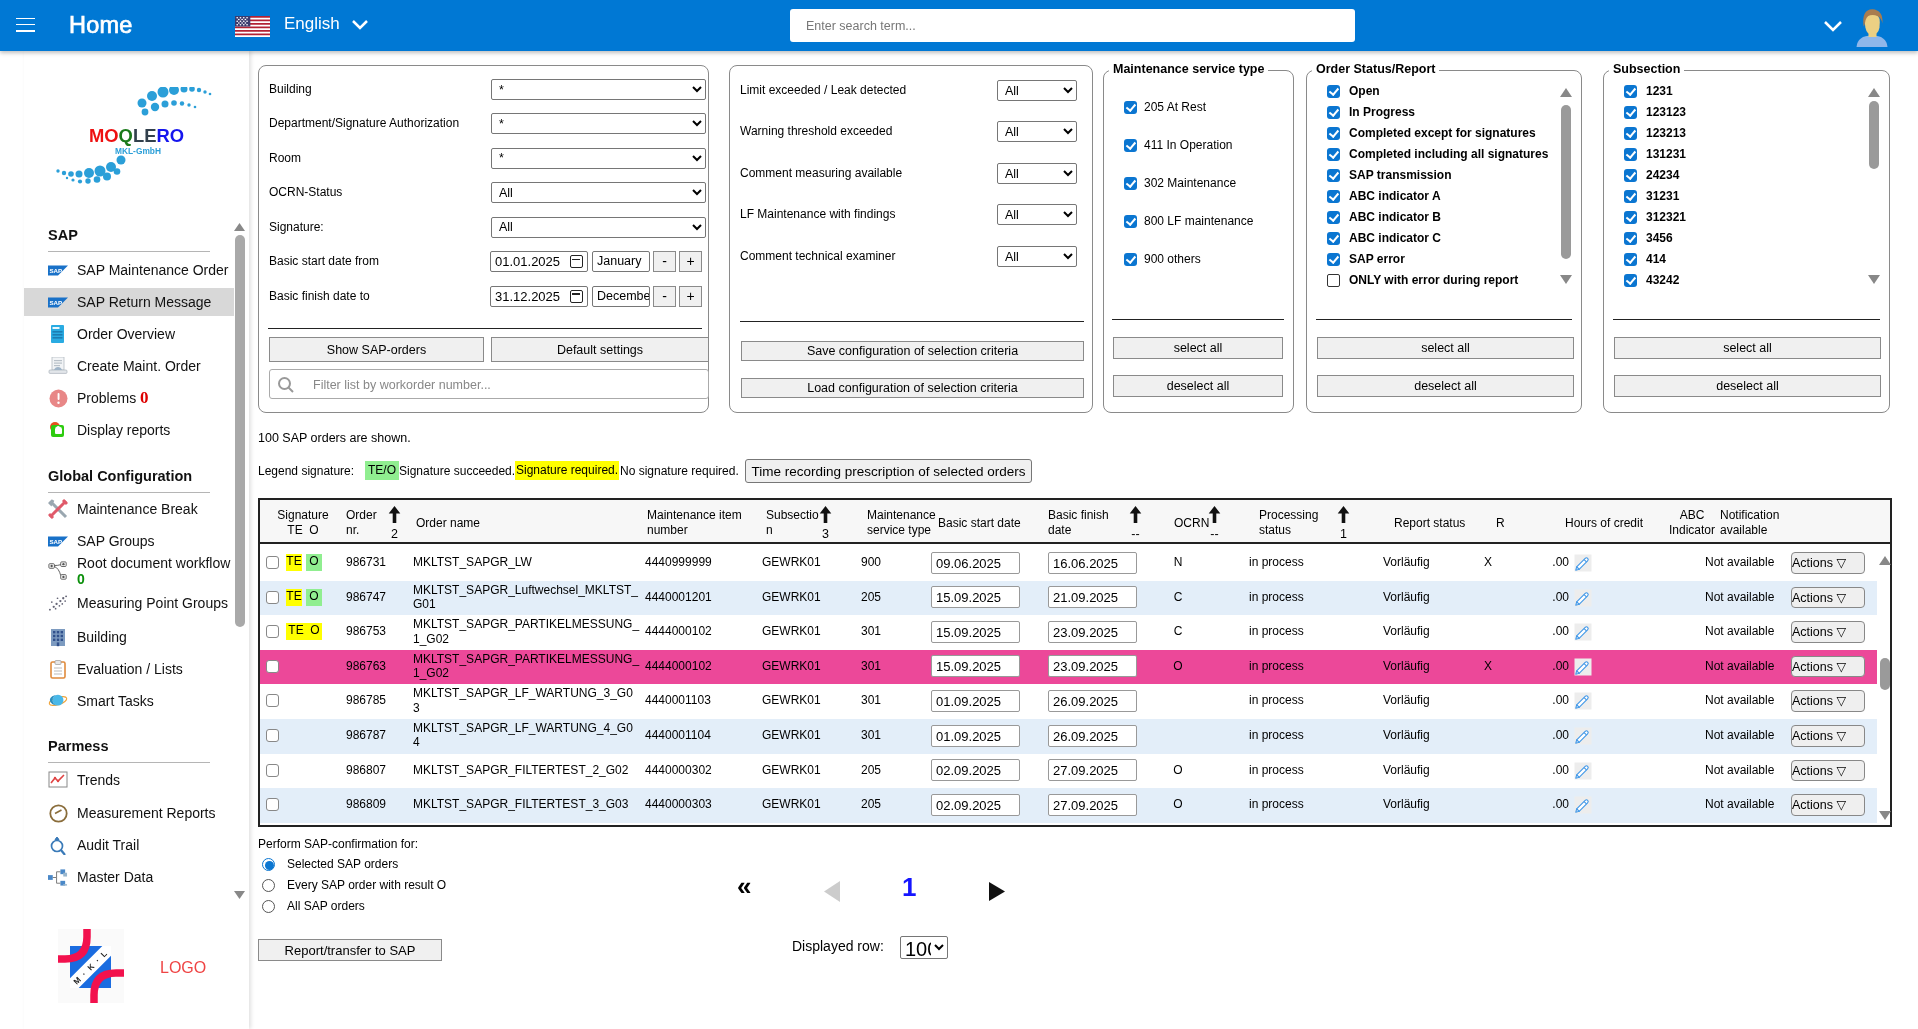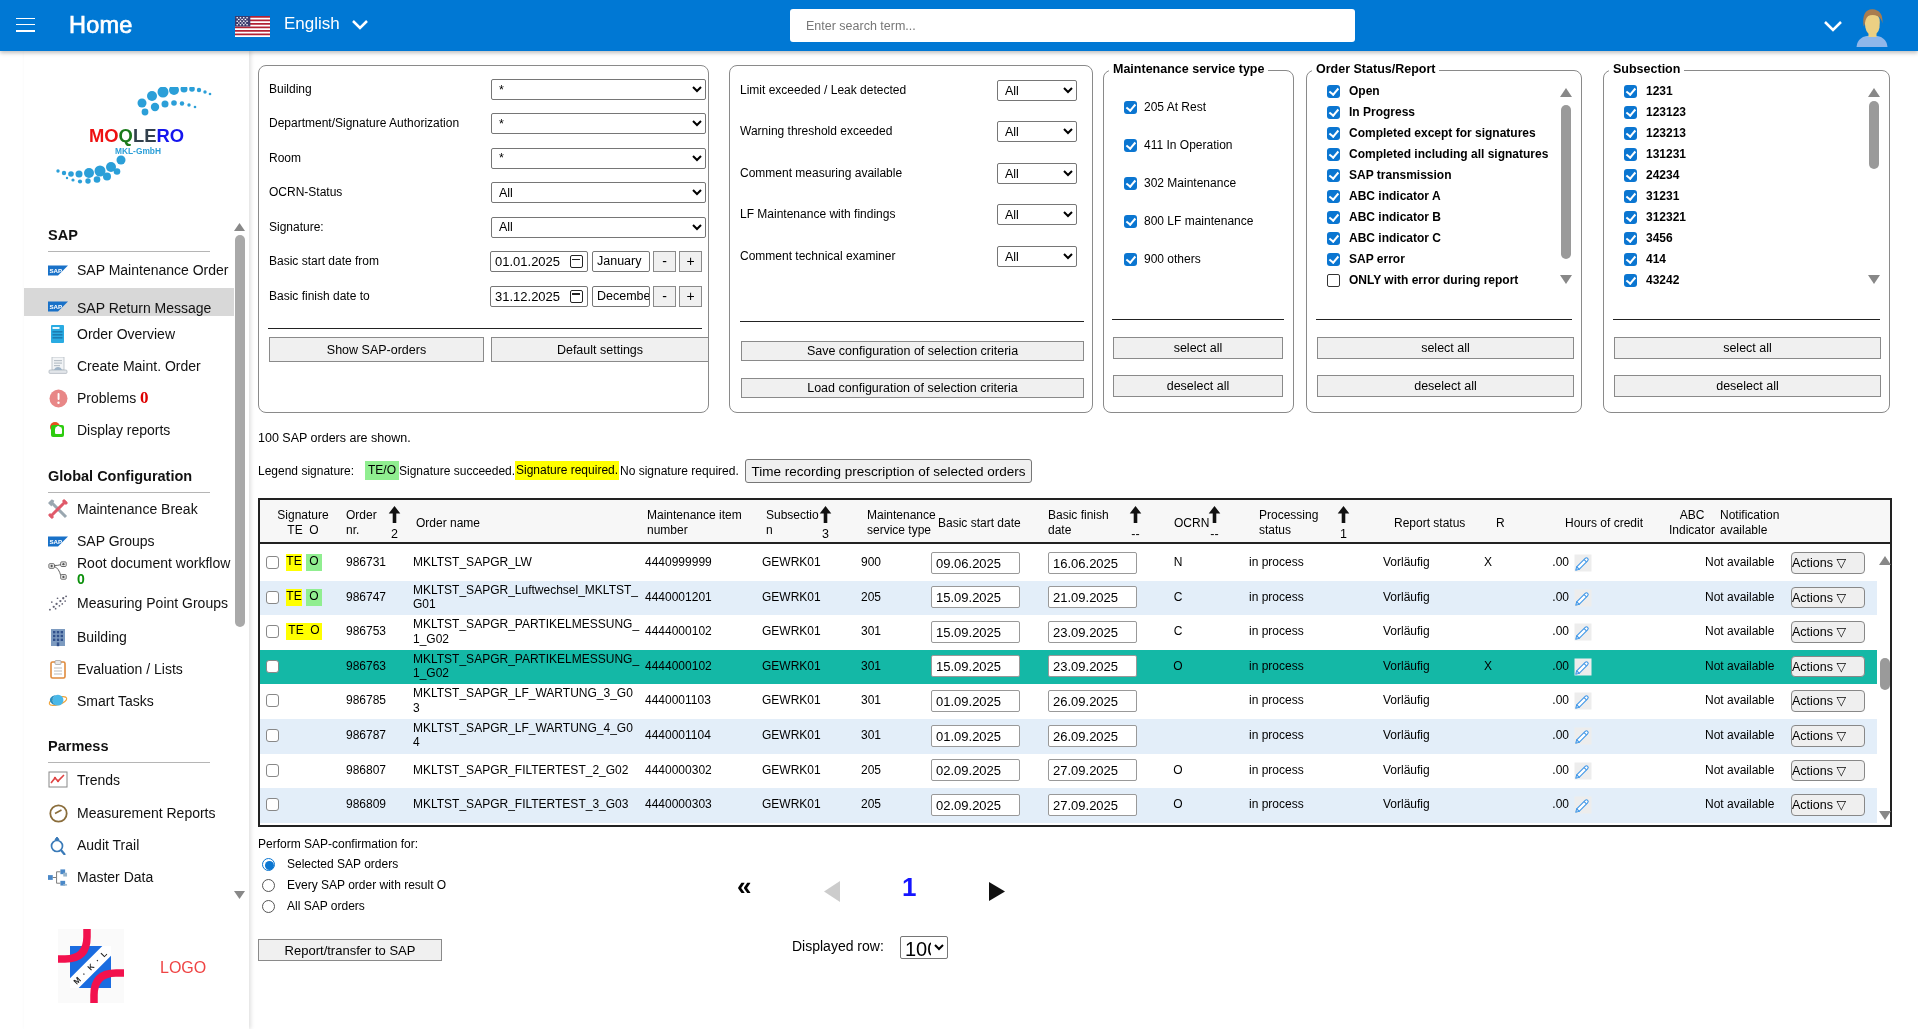--- a/index.html
+++ b/index.html
@@ -16,21 +16,21 @@
 .search { position:absolute; left:790px; top:9px; width:565px; height:33px; background:#fff; border-radius:3px;
   border:none; padding-left:16px; font-size:12.5px; color:#333; font-family:"Liberation Sans",sans-serif;}
 .search::placeholder { color:#777; }
 .sidebar { position:absolute; left:0; top:51px; width:225px; height:978px; background:#fff; z-index:10;
   box-shadow:2px 0 4px rgba(0,0,0,.12);margin-left:24px; }
 .sbscroll { position:absolute; left:209px; top:171px; width:13px; height:680px; }
 .menuhead { position:absolute; left:24px; font-weight:bold; font-size:14.5px; color:#111; }
 .menuline { position:absolute; left:24px; width:162px; border-top:1px solid #b5b5b5; }
 .mi { position:absolute; left:0; width:225px; height:28px; display:flex; align-items:center; font-size:14px; color:#111; white-space:nowrap; }
 .mi .ic { width:20px; height:20px; margin-left:24px; margin-right:9px; flex:none; display:flex; align-items:center; justify-content:center;}
-.mi.sel { background:#d8d8d8; width:210px;align-items:flex-end; }
+.mi.sel { background:#d8d8d8; width:210px; }
 .main { position:absolute; left:225px; top:51px; width:1693px; height:978px; background:#fff; }
 .panel { position:absolute; border:1px solid #8a8a8a; border-radius:8px; background:#fff; }
 .plegend { position:absolute; left:5px; top:-9px; background:#fff; padding:0 4px; font-weight:bold; font-size:12.5px; }
 label.flabel { font-size:15px; color:#000; }
 select.fsel { font-size:15px; font-family:"Liberation Sans",sans-serif; border:1px solid #767676; border-radius:2px; background:#fff; }
 .btn { background:#f0f0f0; border:1px solid #8a8a8a; font-size:12.5px; font-family:"Liberation Sans",sans-serif;
   text-align:center; color:#000; }
 .cb { width:16px; height:16px; background:#0b76d1; border-radius:3px; display:inline-block; position:relative; flex:none;}
 .cb:after { content:""; position:absolute; left:5px; top:1.5px; width:4px; height:8px; border:solid #fff; border-width:0 2.5px 2.5px 0; transform:rotate(40deg); }
 .cb.un { background:#fff; border:1px solid #333; border-radius:2px;}
@@ -390,20 +390,27 @@
         <label class="flabel">Basic finish date to</label>
         <input class="dtin" style="left: 221px;" value="31.12.2025" type="date2">
         <span class="calic"></span>
         <span class="mosel">December</span>
         <span class="pmbtn" style="left:384px">-</span>
         <span class="pmbtn" style="left:410px">+</span>
       </div>
    <div class="phr" style="top:262px;left:9px;width:434px"></div>
    <div class="btn" style="position:absolute;left:10px;top:271px;width:215px;height:25px;line-height:24px">Show SAP-orders</div>
    <div class="btn" style="position:absolute;left:232px;top:271px;width:218px;height:25px;line-height:24px">Default settings</div>
+   <div style="position:absolute;left:10px;top:303px;width:440px;height:30px;border:1px solid #aaa;border-radius:3px">
+     <svg style="position:absolute;left:7px;top:6px" width="18" height="18" viewBox="0 0 18 18">
+          <circle cx="7.5" cy="7.5" r="5.5" fill="none" stroke="#999" stroke-width="2"></circle>
+          <path d="M11.5 11.5 L16 16" stroke="#999" stroke-width="2"></path>
+        </svg>
+     <span style="position:absolute;left:43px;top:8px;color:#888;font-size:12.5px">Filter list by workorder number...</span>
+   </div>
  </div>
  <div class="panel" style="left:504px;top:14px;width:364px;height:348px">
    <div class="frow" style="top:14px">
         <label class="flabel">Limit exceeded / Leak detected</label>
         <select class="fsel" style="left:257px;width:80px"><option>All</option></select>
       </div>
    <div class="frow" style="top:55px">
         <label class="flabel">Warning threshold exceeded</label>
         <select class="fsel" style="left:257px;width:80px"><option>All</option></select>
       </div>
@@ -670,21 +677,21 @@
             <rect x="1.5" y="0.5" width="17" height="17" fill="#ededed"></rect>
             <g fill="#fff" stroke="#4198e8" stroke-width="1.1" transform="rotate(-45 9.5 9.5)" stroke-linejoin="round">
               <path d="M3 7.8 H15 Q16.8 7.8 16.8 9.5 Q16.8 11.2 15 11.2 H3 Z"></path>
               <path d="M3 7.8 L0 9.5 L3 11.2 Z"></path>
               <line x1="13.4" y1="7.8" x2="13.4" y2="11.2"></line>
             </g>
           </svg></span>
         <span class="cl" style="left:1445px">Not available</span>
         <span class="actbtn">Actions ▽</span>
       </div>
-  <div class="trow" style="top:149.8px;background:#14b8a6">
+  <div class="trow" style="top:149.8px;background:#ec4899">
         <span class="rcb"></span>
         <span class="cl" style="left:86px">986763</span>
         <span class="cl2" style="left:153px">MKLTST_SAPGR_PARTIKELMESSUNG_<br>1_G02</span>
         <span class="cl" style="left:385px">4444000102</span>
         <span class="cl" style="left:502px">GEWRK01</span>
         <span class="cl" style="left:601px">301</span>
         <span class="dinp" style="left:671px">15.09.2025</span>
         <span class="dinp" style="left:788px">23.09.2025</span>
         <span class="cl" style="left:908px;width:20px;text-align:center">O</span>
         <span class="cl" style="left:989px">in process</span>

